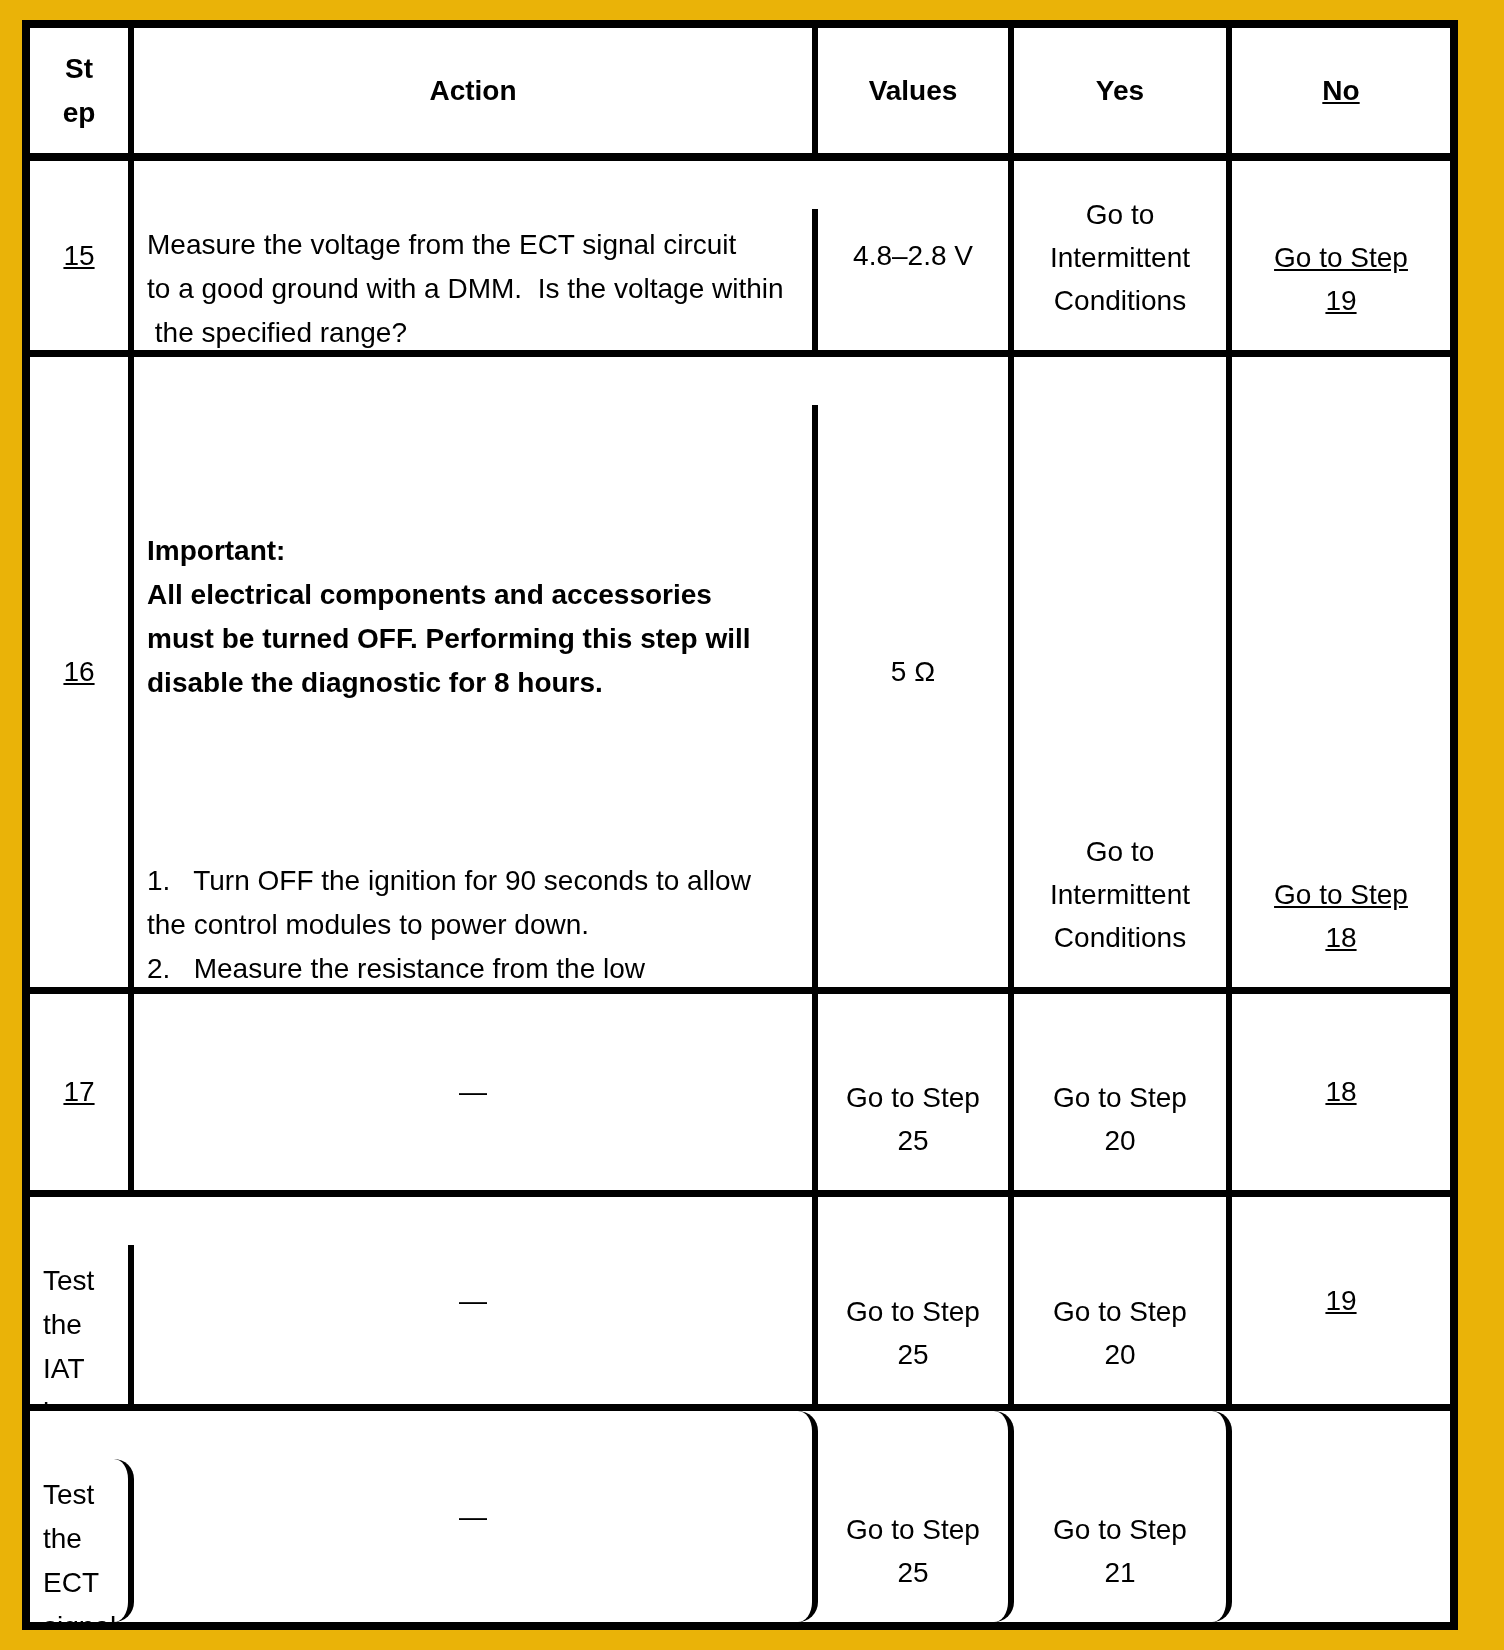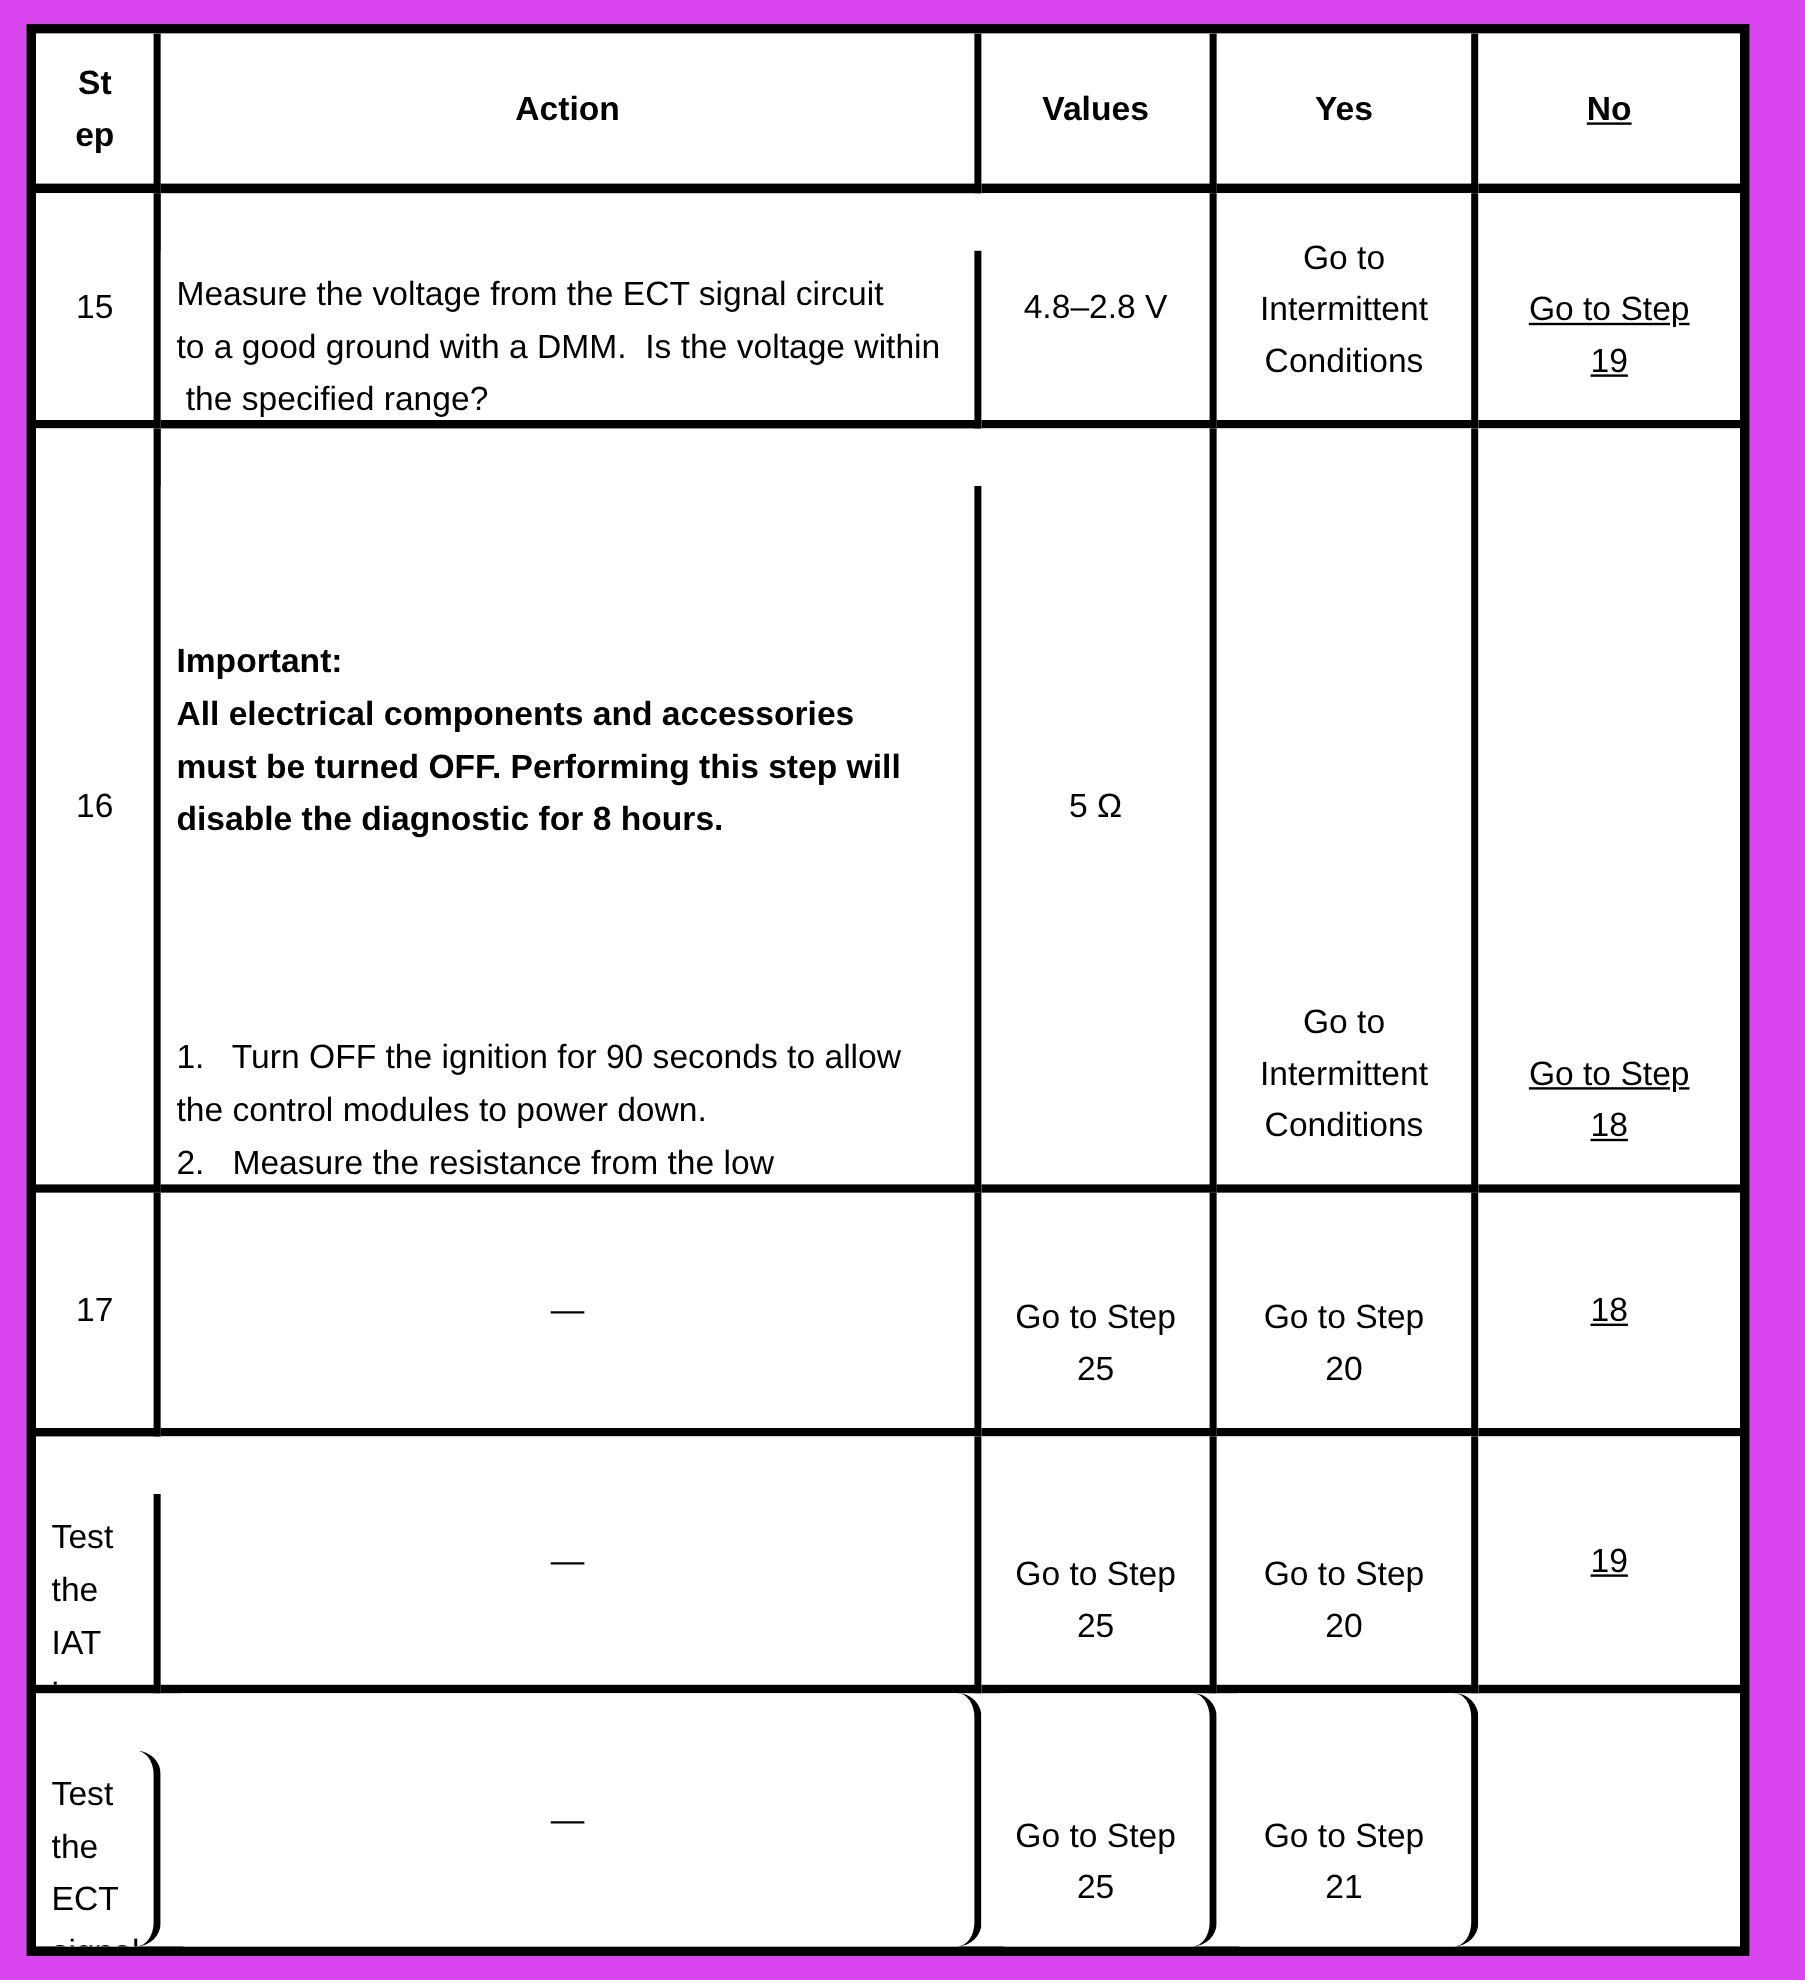--- a/index.html
+++ b/index.html
@@ -4,21 +4,21 @@
 <style>
   html, body {
     margin: 0;
     padding: 0;
     background: #ffffff;
   }
   .page {
     position: relative;
     width: 1504px;
     height: 1650px;
-    background: #d946ef;
+    background: #eab308;
     font-family: "Liberation Sans", "DejaVu Sans", sans-serif;
     color: #000000;
   }
   .dtable {
     position: absolute;
     left: 22px;
     top: 20px;
     display: grid;
     grid-template-columns: 104px 684px 196px 218px 218px;
     grid-template-rows: 133px 196px 637px 203px 214px 211px;
@@ -46,20 +46,21 @@
     align-items: center;
     justify-content: center;
     text-align: center;
     font-weight: bold;
     white-space: pre-line;
   }
   .stepnum {
     display: flex;
     align-items: center;
     justify-content: center;
+    text-decoration: underline;
   }
   .action {
     padding: 14px 6px 0 13px;
     white-space: pre-wrap;
     text-align: left;
     margin-top: 48px;
   }
   .values {
     display: flex;
     align-items: center;

